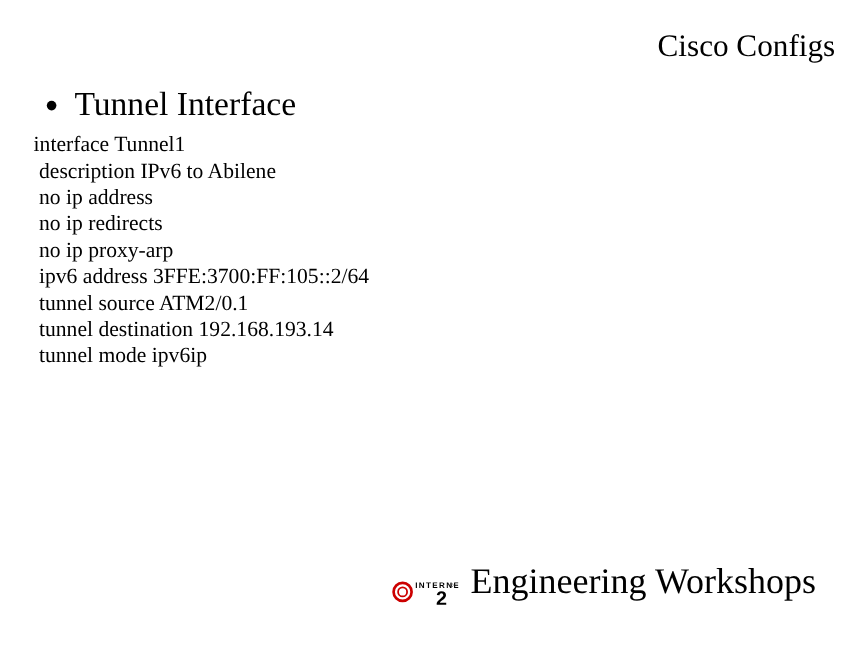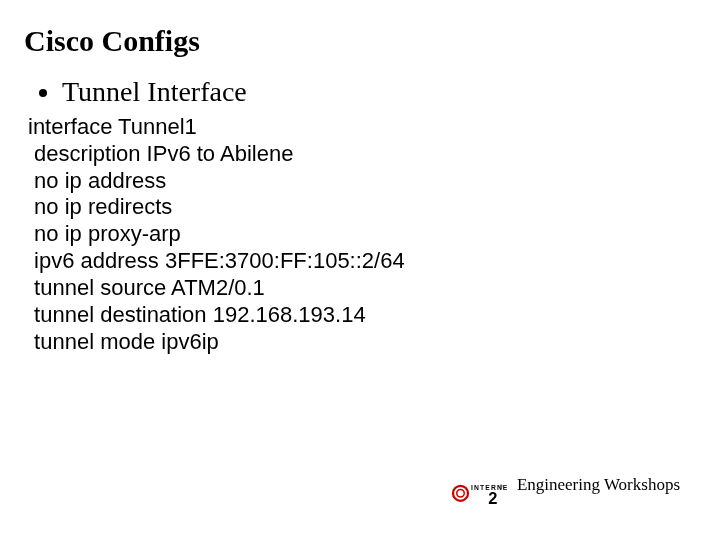--- a/index.html
+++ b/index.html
@@ -14,51 +14,51 @@
     overflow: hidden;
   }
   .slide {
     width: 720px;
     height: 540px;
     position: relative;
     box-sizing: border-box;
     padding: 18px 24px 0 24px;
   }
   .title {
-    text-align: left;
-    font-size: 30px;
+    text-align: right;
+    font-size: 26px;
     margin: 6px 0 18px 0;
-    font-weight: bold;
+    font-weight: normal;
   }
   .bullets {
     margin: 0 0 6px 18px;
     padding: 0;
   }
   .bullets li {
     list-style: disc;
     font-size: 28px;
     margin-left: 20px;
   }
   .code-block {
-    font-family: Liberation Sans, sans-serif;
-    font-size: 22px;
+    font-family: Liberation Serif, serif;
+    font-size: 18px;
     line-height: 1.22;
     white-space: pre;
     margin-left: 4px;
   }
   .footer {
     position: absolute;
     right: 40px;
     bottom: 36px;
     display: flex;
     align-items: center;
     gap: 10px;
   }
   .footer-text {
-    font-size: 17px;
+    font-size: 30px;
     font-family: "Times New Roman", Times, serif;
   }
   .logo {
     width: 60px;
     height: 38px;
     display: block;
   }
 </style>
 </head>
 <body>

